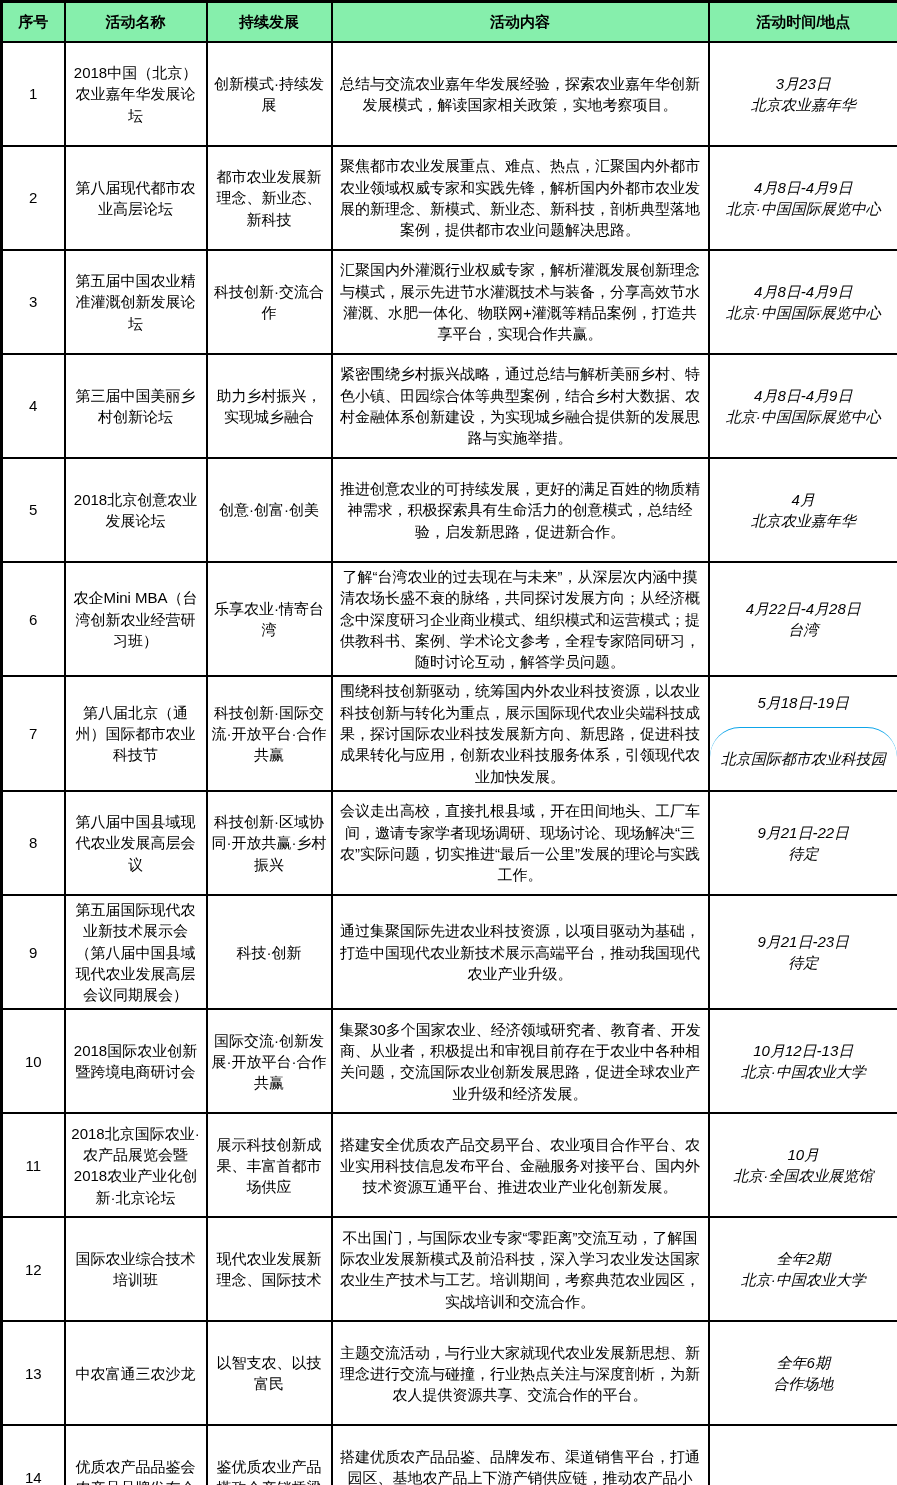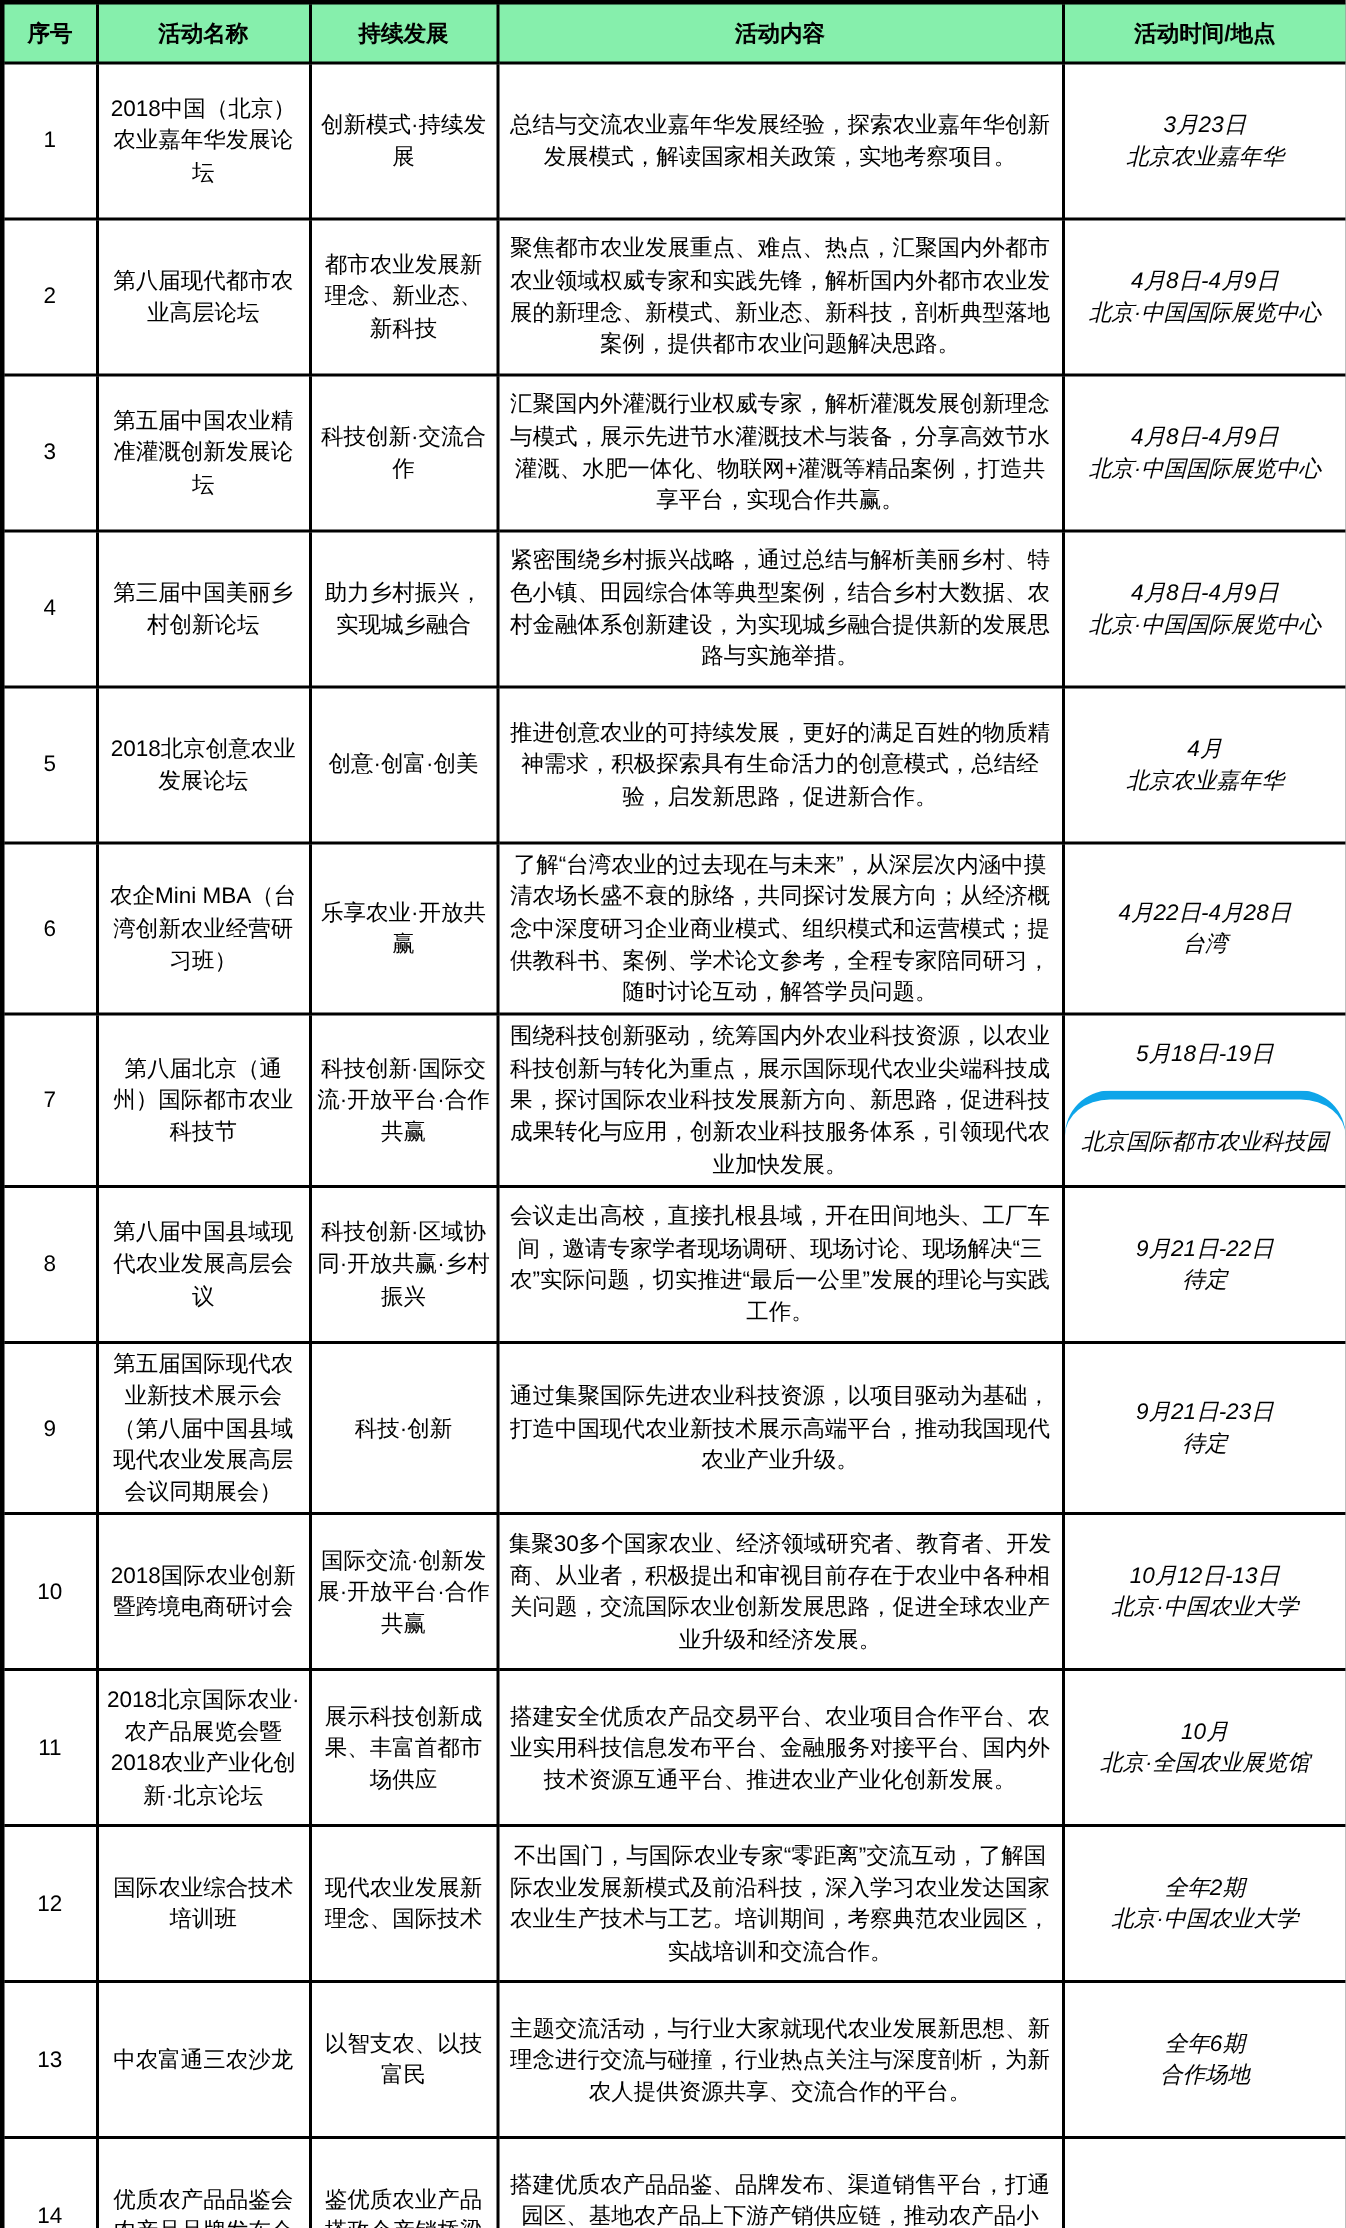--- a/index.html
+++ b/index.html
@@ -38,21 +38,21 @@
     white-space:pre-line;
   }
   td.c-no{font-size:15px;}
   td.c-content{padding:3px 4px;}
   td.c-time{padding:0;}
   .tp{display:flex;flex-direction:column;justify-content:center;height:100%;font-style:italic;}
   .tp > div{padding:0 4px;}
   
   .c-time.split .tp{justify-content:stretch;}
   .c-time.split .t-time{flex:0 0 44%;display:flex;align-items:center;justify-content:center;}
-  .c-time.split .t-place{flex:1 1 auto;display:flex;align-items:center;justify-content:center;border-top:6px solid #0ea5e9;border-radius:30px;}
+  .c-time.split .t-place{flex:1 1 auto;display:flex;align-items:center;justify-content:center;border-top:1px solid #0ea5e9;border-radius:30px;}
 </style>
 </head>
 <body>
 
 <div class="sheet">
   <table>
     <colgroup>
       <col style="width:63px">
       <col style="width:142px">
       <col style="width:125px">
@@ -130,21 +130,21 @@
       <div class="tp">
         <div class="t-time">4月</div>
         <div class="t-place">北京农业嘉年华</div>
       </div>
     </td>
   </tr>
 
   <tr>
     <td class="c-no">6</td>
     <td class="c-name">农企Mini MBA（台湾创新农业经营研习班）</td>
-    <td class="c-theme">乐享农业·开放共赢</td>
+    <td class="c-theme">乐享农业·情寄台湾</td>
     <td class="c-content">了解“台湾农业的过去现在与未来”，从深层次内涵中摸清农场长盛不衰的脉络，共同探讨发展方向；从经济概念中深度研习企业商业模式、组织模式和运营模式；提供教科书、案例、学术论文参考，全程专家陪同研习，随时讨论互动，解答学员问题。</td>
     <td class="c-time">
       <div class="tp">
         <div class="t-time">4月22日-4月28日</div>
         <div class="t-place">台湾</div>
       </div>
     </td>
   </tr>
 
   <tr>

